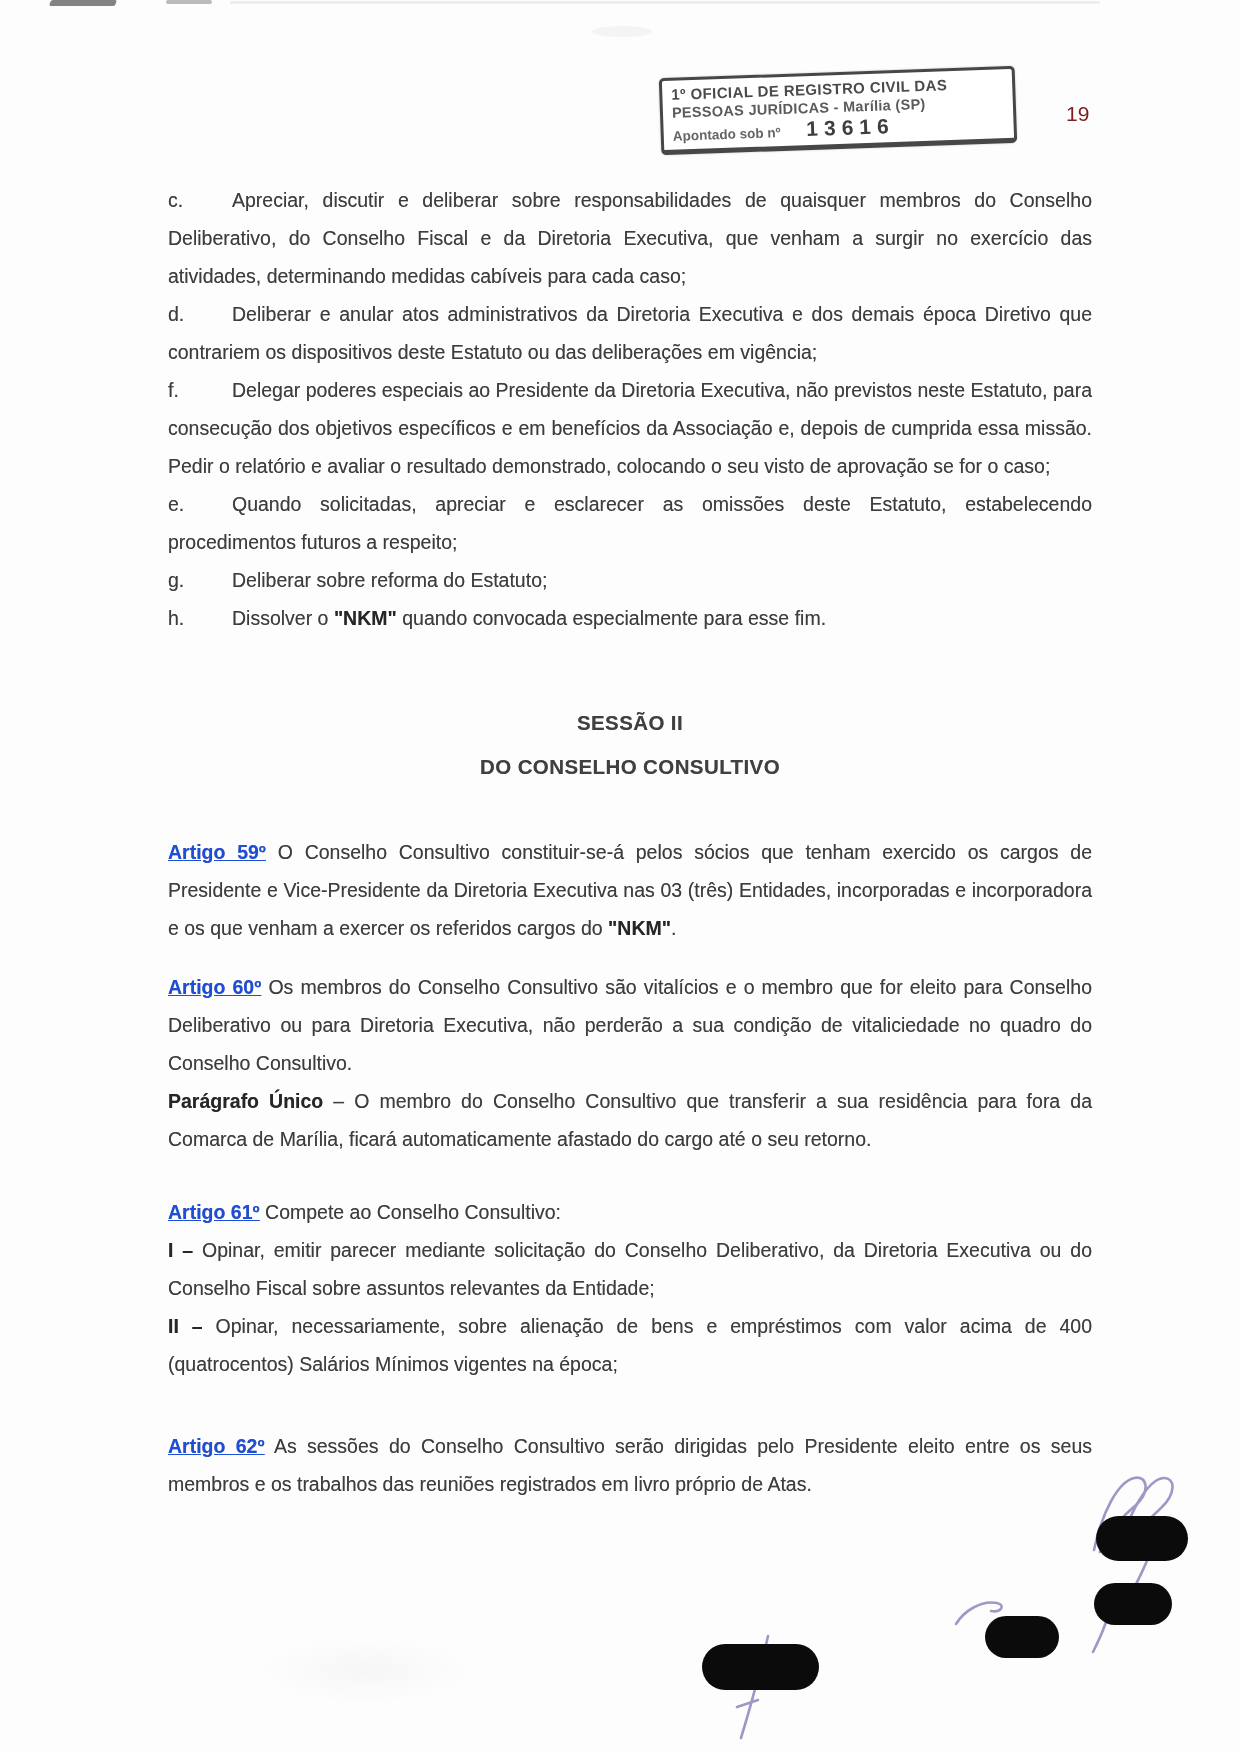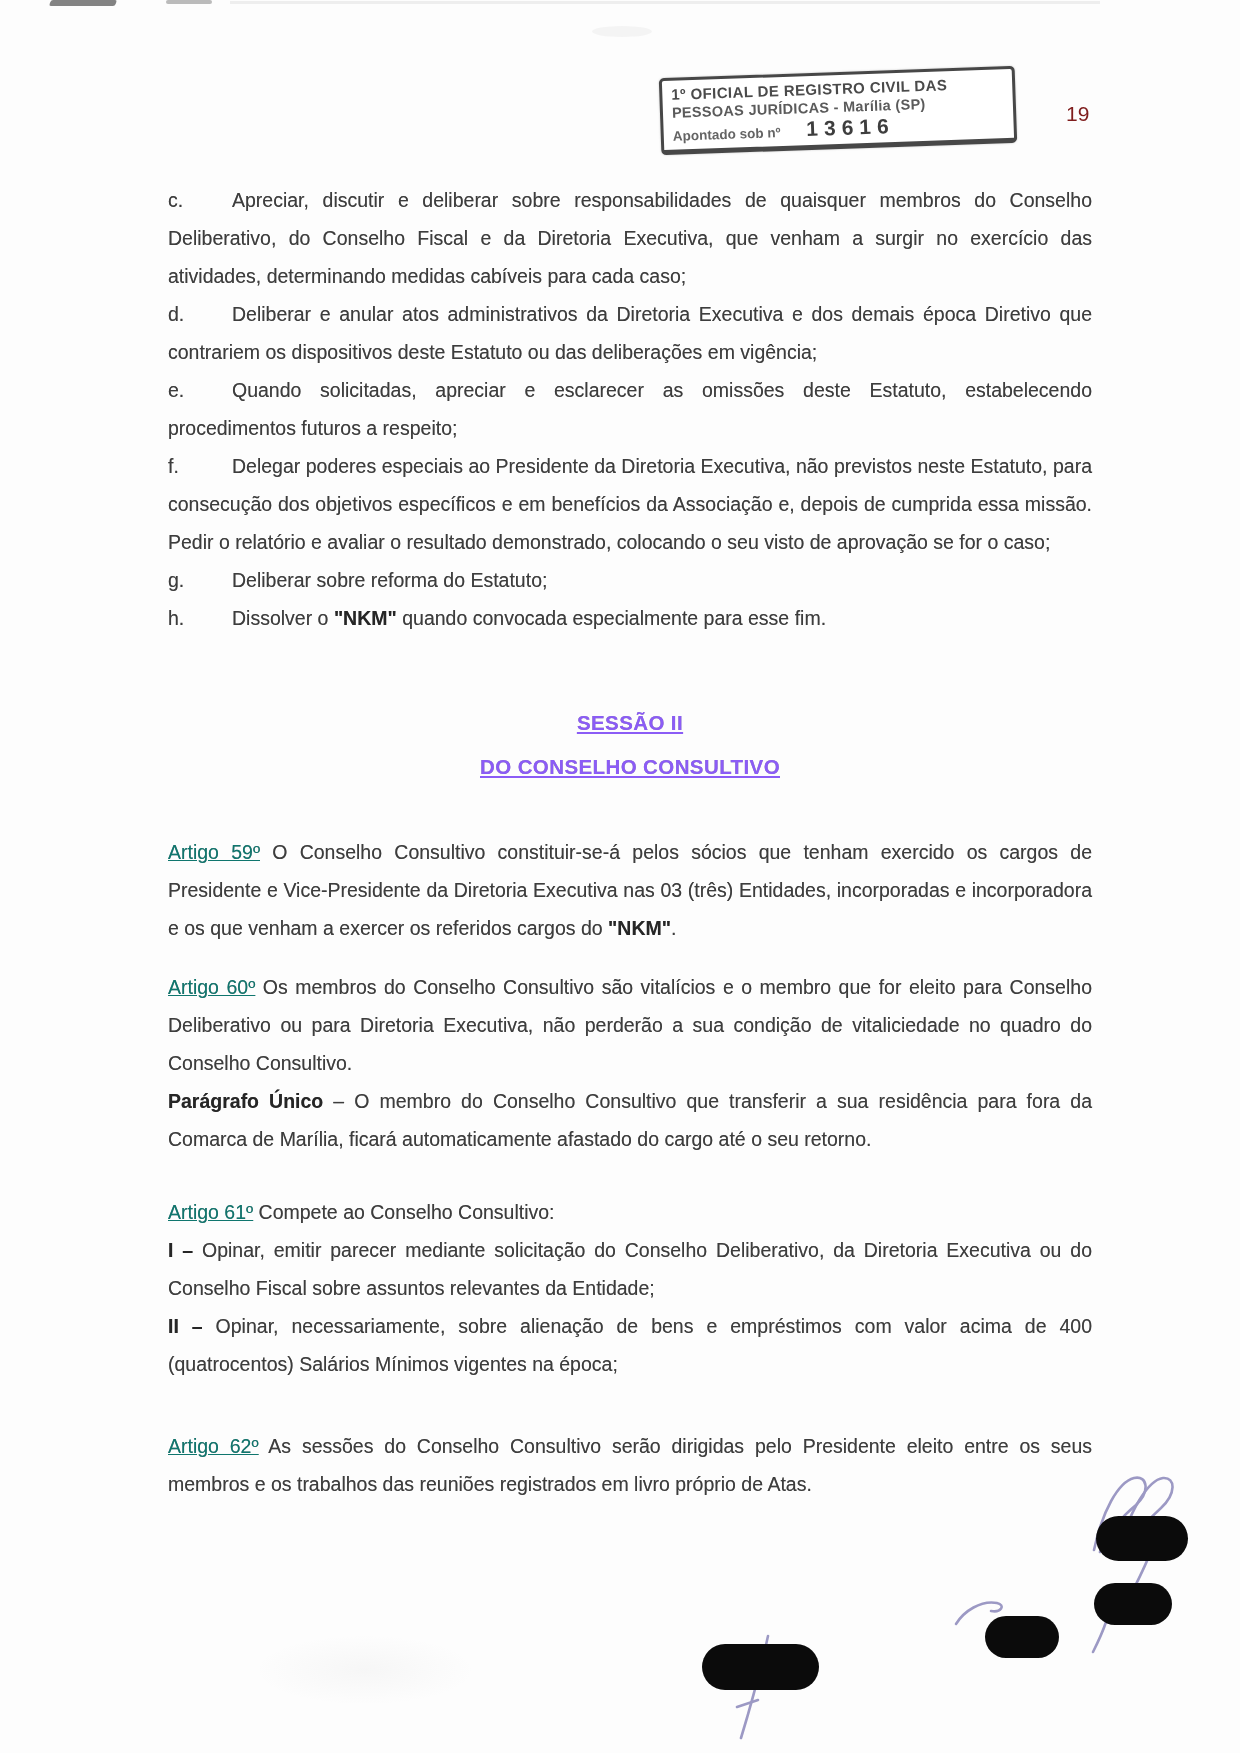--- a/index.html
+++ b/index.html
@@ -40,22 +40,22 @@
 
   
   .content{
     position:absolute;left:168px;top:181px;width:924px;
     font-size:19.5px;line-height:38px;text-align:justify;
     text-shadow:0 0 .5px rgba(70,70,70,.55);
   }
   .content p{margin:0;}
   .content b{color:#262626;}
   .lettered .marker{display:inline-block;width:64px;}
-  .heading{text-align:center;font-weight:bold;text-decoration:underline;font-size:20.5px;line-height:44px;color:#8b5cf6;letter-spacing:.4px;}
-  .article .label{font-weight:normal;text-decoration:underline;color:#0f766e;}
+  .heading{text-align:center;font-weight:bold;font-size:20.5px;line-height:44px;color:#404040;letter-spacing:.4px;}
+  .article .label{font-weight:bold;text-decoration:underline;color:#1d4ed8;}
   .gap-64{margin-top:64px !important;}
   .gap-44{margin-top:44px !important;}
   .gap-35{margin-top:35px !important;}
   .gap-21{margin-top:21px !important;}
 
   
   .ink-layer{position:absolute;left:0;top:0;width:1240px;height:1753px;pointer-events:none;}
   .redaction{position:absolute;background:#0b0b0b;}
   .redaction-1{left:1096px;top:1516px;width:92px;height:45px;border-radius:23px;}
   .redaction-2{left:1094px;top:1583px;width:78px;height:42px;border-radius:21px;}
@@ -80,22 +80,22 @@
       <span class="stamp-label">Apontado sob nº</span>
       <span class="stamp-number">13616</span>
     </div>
   </div>
 
   <div class="page-number">19</div>
 
   <div class="content" id="content">
       <p class="lettered"><span class="marker">c.</span><span>Apreciar, discutir e deliberar sobre responsabilidades de quaisquer membros do Conselho Deliberativo, do Conselho Fiscal e da Diretoria Executiva, que venham a surgir no exercício das atividades, determinando medidas cabíveis para cada caso;</span></p>
       <p class="lettered"><span class="marker">d.</span><span>Deliberar e anular atos administrativos da Diretoria Executiva e dos demais época Diretivo que contrariem os dispositivos deste Estatuto ou das deliberações em vigência;</span></p>
+      <p class="lettered"><span class="marker">f.</span><span>Delegar poderes especiais ao Presidente da Diretoria Executiva, não previstos neste Estatuto, para consecução dos objetivos específicos e em benefícios da Associação e, depois de cumprida essa missão. Pedir o relatório e avaliar o resultado demonstrado, colocando o seu visto de aprovação se for o caso;</span></p>
       <p class="lettered"><span class="marker">e.</span><span>Quando solicitadas, apreciar e esclarecer as omissões deste Estatuto, estabelecendo procedimentos futuros a respeito;</span></p>
-      <p class="lettered"><span class="marker">f.</span><span>Delegar poderes especiais ao Presidente da Diretoria Executiva, não previstos neste Estatuto, para consecução dos objetivos específicos e em benefícios da Associação e, depois de cumprida essa missão. Pedir o relatório e avaliar o resultado demonstrado, colocando o seu visto de aprovação se for o caso;</span></p>
       <p class="lettered"><span class="marker">g.</span><span>Deliberar sobre reforma do Estatuto;</span></p>
       <p class="lettered"><span class="marker">h.</span><span>Dissolver o </span><b>"NKM"</b><span> quando convocada especialmente para esse fim.</span></p>
       <p class="heading gap-64">SESSÃO II</p>
       <p class="heading">DO CONSELHO CONSULTIVO</p>
       <p class="article gap-44"><span class="label">Artigo 59º</span><span> O Conselho Consultivo constituir-se-á pelos sócios que tenham exercido os cargos de Presidente e Vice-Presidente da Diretoria Executiva nas 03 (três) Entidades, incorporadas e incorporadora e os que venham a exercer os referidos cargos do </span><b>"NKM"</b><span>.</span></p>
       <p class="article gap-21"><span class="label">Artigo 60º</span><span> Os membros do Conselho Consultivo são vitalícios e o membro que for eleito para Conselho Deliberativo ou para Diretoria Executiva, não perderão a sua condição de vitaliciedade no quadro do Conselho Consultivo.</span></p>
       <p class="paragraph"><b>Parágrafo Único</b><span> – O membro do Conselho Consultivo que transferir a sua residência para fora da Comarca de Marília, ficará automaticamente afastado do cargo até o seu retorno.</span></p>
       <p class="article gap-35"><span class="label">Artigo 61º</span><span> Compete ao Conselho Consultivo:</span></p>
       <p class="paragraph"><b>I – </b><span>Opinar, emitir parecer mediante solicitação do Conselho Deliberativo, da Diretoria Executiva ou do Conselho Fiscal sobre assuntos relevantes da Entidade;</span></p>
       <p class="paragraph"><b>II – </b><span>Opinar, necessariamente, sobre alienação de bens e empréstimos com valor acima de 400 (quatrocentos) Salários Mínimos vigentes na época;</span></p>

